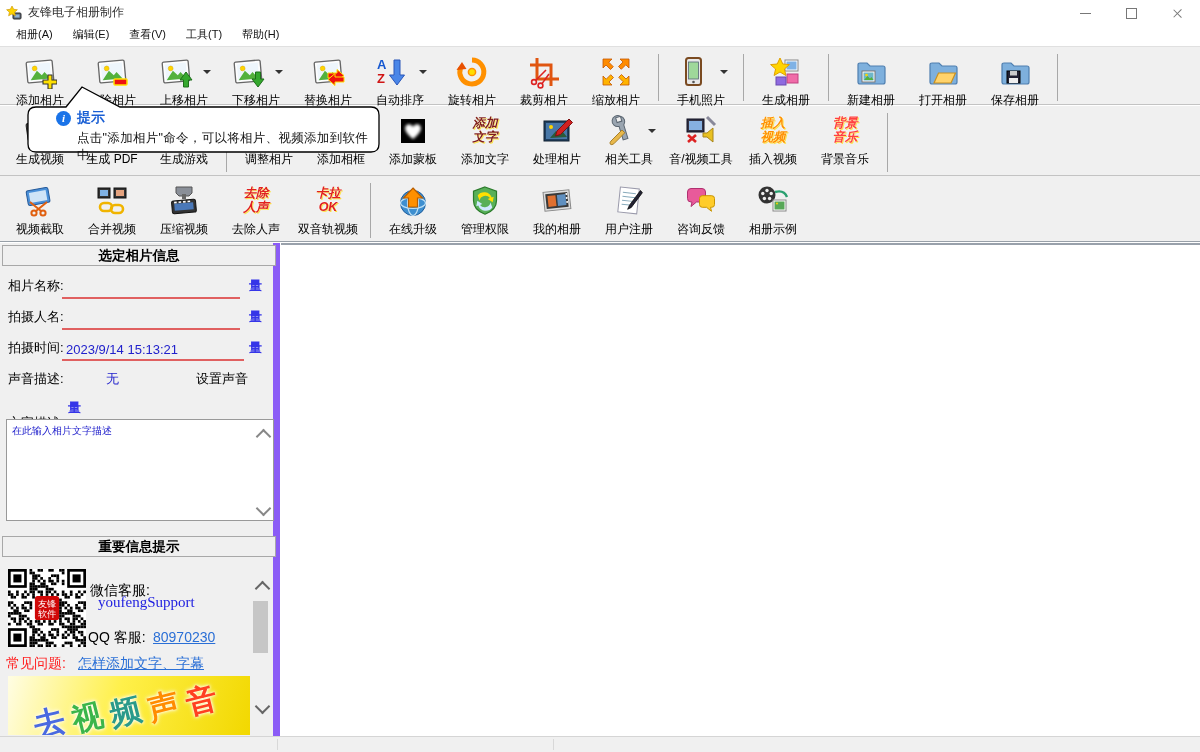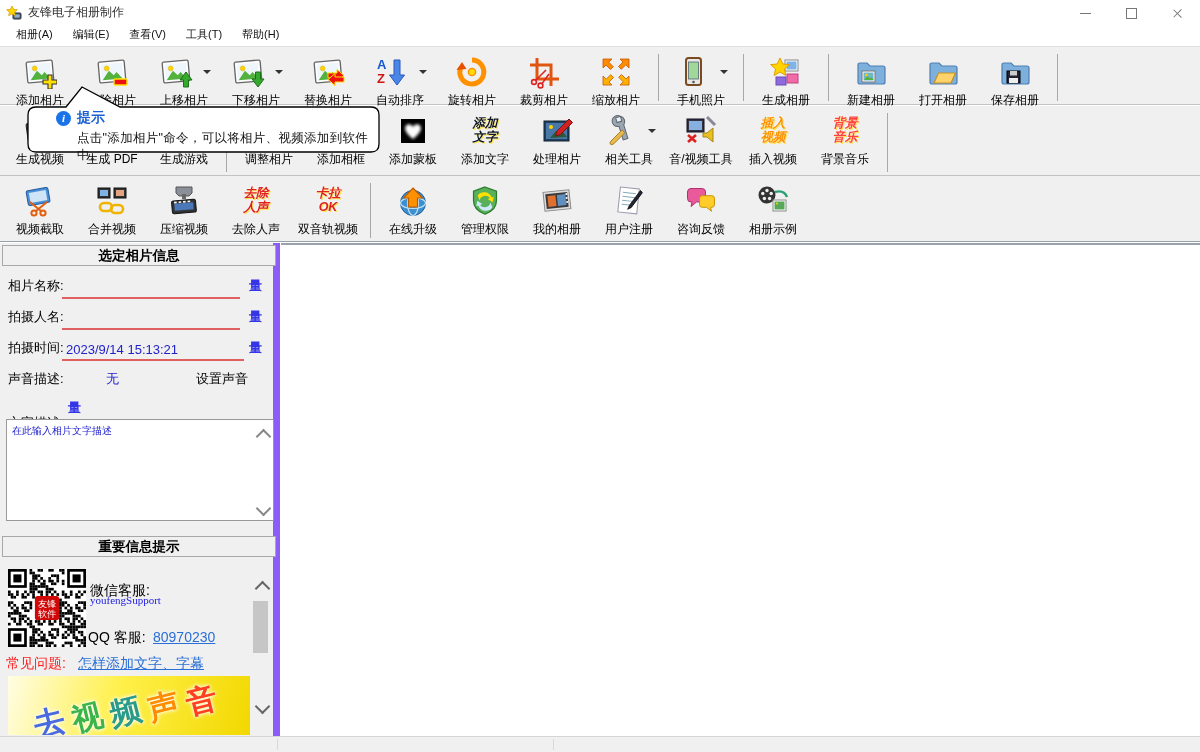--- a/index.html
+++ b/index.html
@@ -57,21 +57,21 @@
   .blue-val{color:#2121cc;}
   .textarea-box{position:absolute;left:6px;top:176px;width:268px;height:102px;background:#fff;border:1px solid #999;
                 font-size:10px;color:#2222cc;padding:4px 16px 3px 5px;box-sizing:border-box;}
   .chev{position:absolute;width:9px;height:9px;border-left:2px solid #666;border-bottom:2px solid #666;}
   .chev.up{transform:rotate(135deg);}
   .chev.down{transform:rotate(-45deg);}
   .chev.light{border-color:#888;}
   .scroll-thumb{position:absolute;background:#c6c6c6;}
   .qr{position:absolute;left:8px;top:324px;width:78px;height:82px;}
   .contact-label{position:absolute;font-size:14px;color:#000;white-space:nowrap;}
-  .wechat-id{position:absolute;font-size:11px;color:#2222e0;font-family:"Liberation Serif",serif;white-space:nowrap;}
+  .wechat-id{position:absolute;font-size:15px;color:#2222e0;font-family:"Liberation Serif",serif;white-space:nowrap;margin-left:8px;}
   .link{color:#2a6fd6;text-decoration:underline;}
   .faq-label{color:#ff2020;}
   .banner{position:absolute;left:8px;top:433px;width:242px;height:59px;overflow:hidden;
           background:linear-gradient(105deg,#fffde4,#fff04a 45%,#f2d800);}
   .banner-ch{position:absolute;font-size:31px;font-weight:bold;transform:rotate(-14deg);
              text-shadow:0 0 3px #fff,0 0 5px #fff;}
 
   
   .main{position:absolute;left:281px;top:243px;width:919px;height:493px;background:#fff;box-sizing:border-box;border-top:2px solid #99a1ab;}
 
@@ -417,21 +417,21 @@
             <rect x="5" y="5" width="24" height="24" fill="#000"></rect>
             <path d="M17 25 C11 20 8 16 9.5 12.5 C11 9.5 15 9.5 17 13 C19 9.5 23 9.5 24.5 12.5 C26 16 23 20 17 25 Z" fill="#fff" filter="url(#mblur)"></path>
           </svg>
         </span>
       </div>
       <span class="tb-label">添加蒙板</span>
     </div>
     <div class="tb-btn">
       <div class="tb-icon-row">
         <span class="tb-icon">
-          <span class="icon-text" style="color: #0f172a; font-style: italic;">添加
+          <span class="icon-text" style="color: #7f1d1d; font-style: italic;">添加
 文字</span>
         </span>
       </div>
       <span class="tb-label">添加文字</span>
     </div>
     <div class="tb-btn">
       <div class="tb-icon-row">
         <span class="tb-icon">
           <svg width="34" height="34" viewBox="0 0 34 34">
             <rect x="4" y="7" width="25" height="20" fill="#204060" stroke="#102030"></rect>

